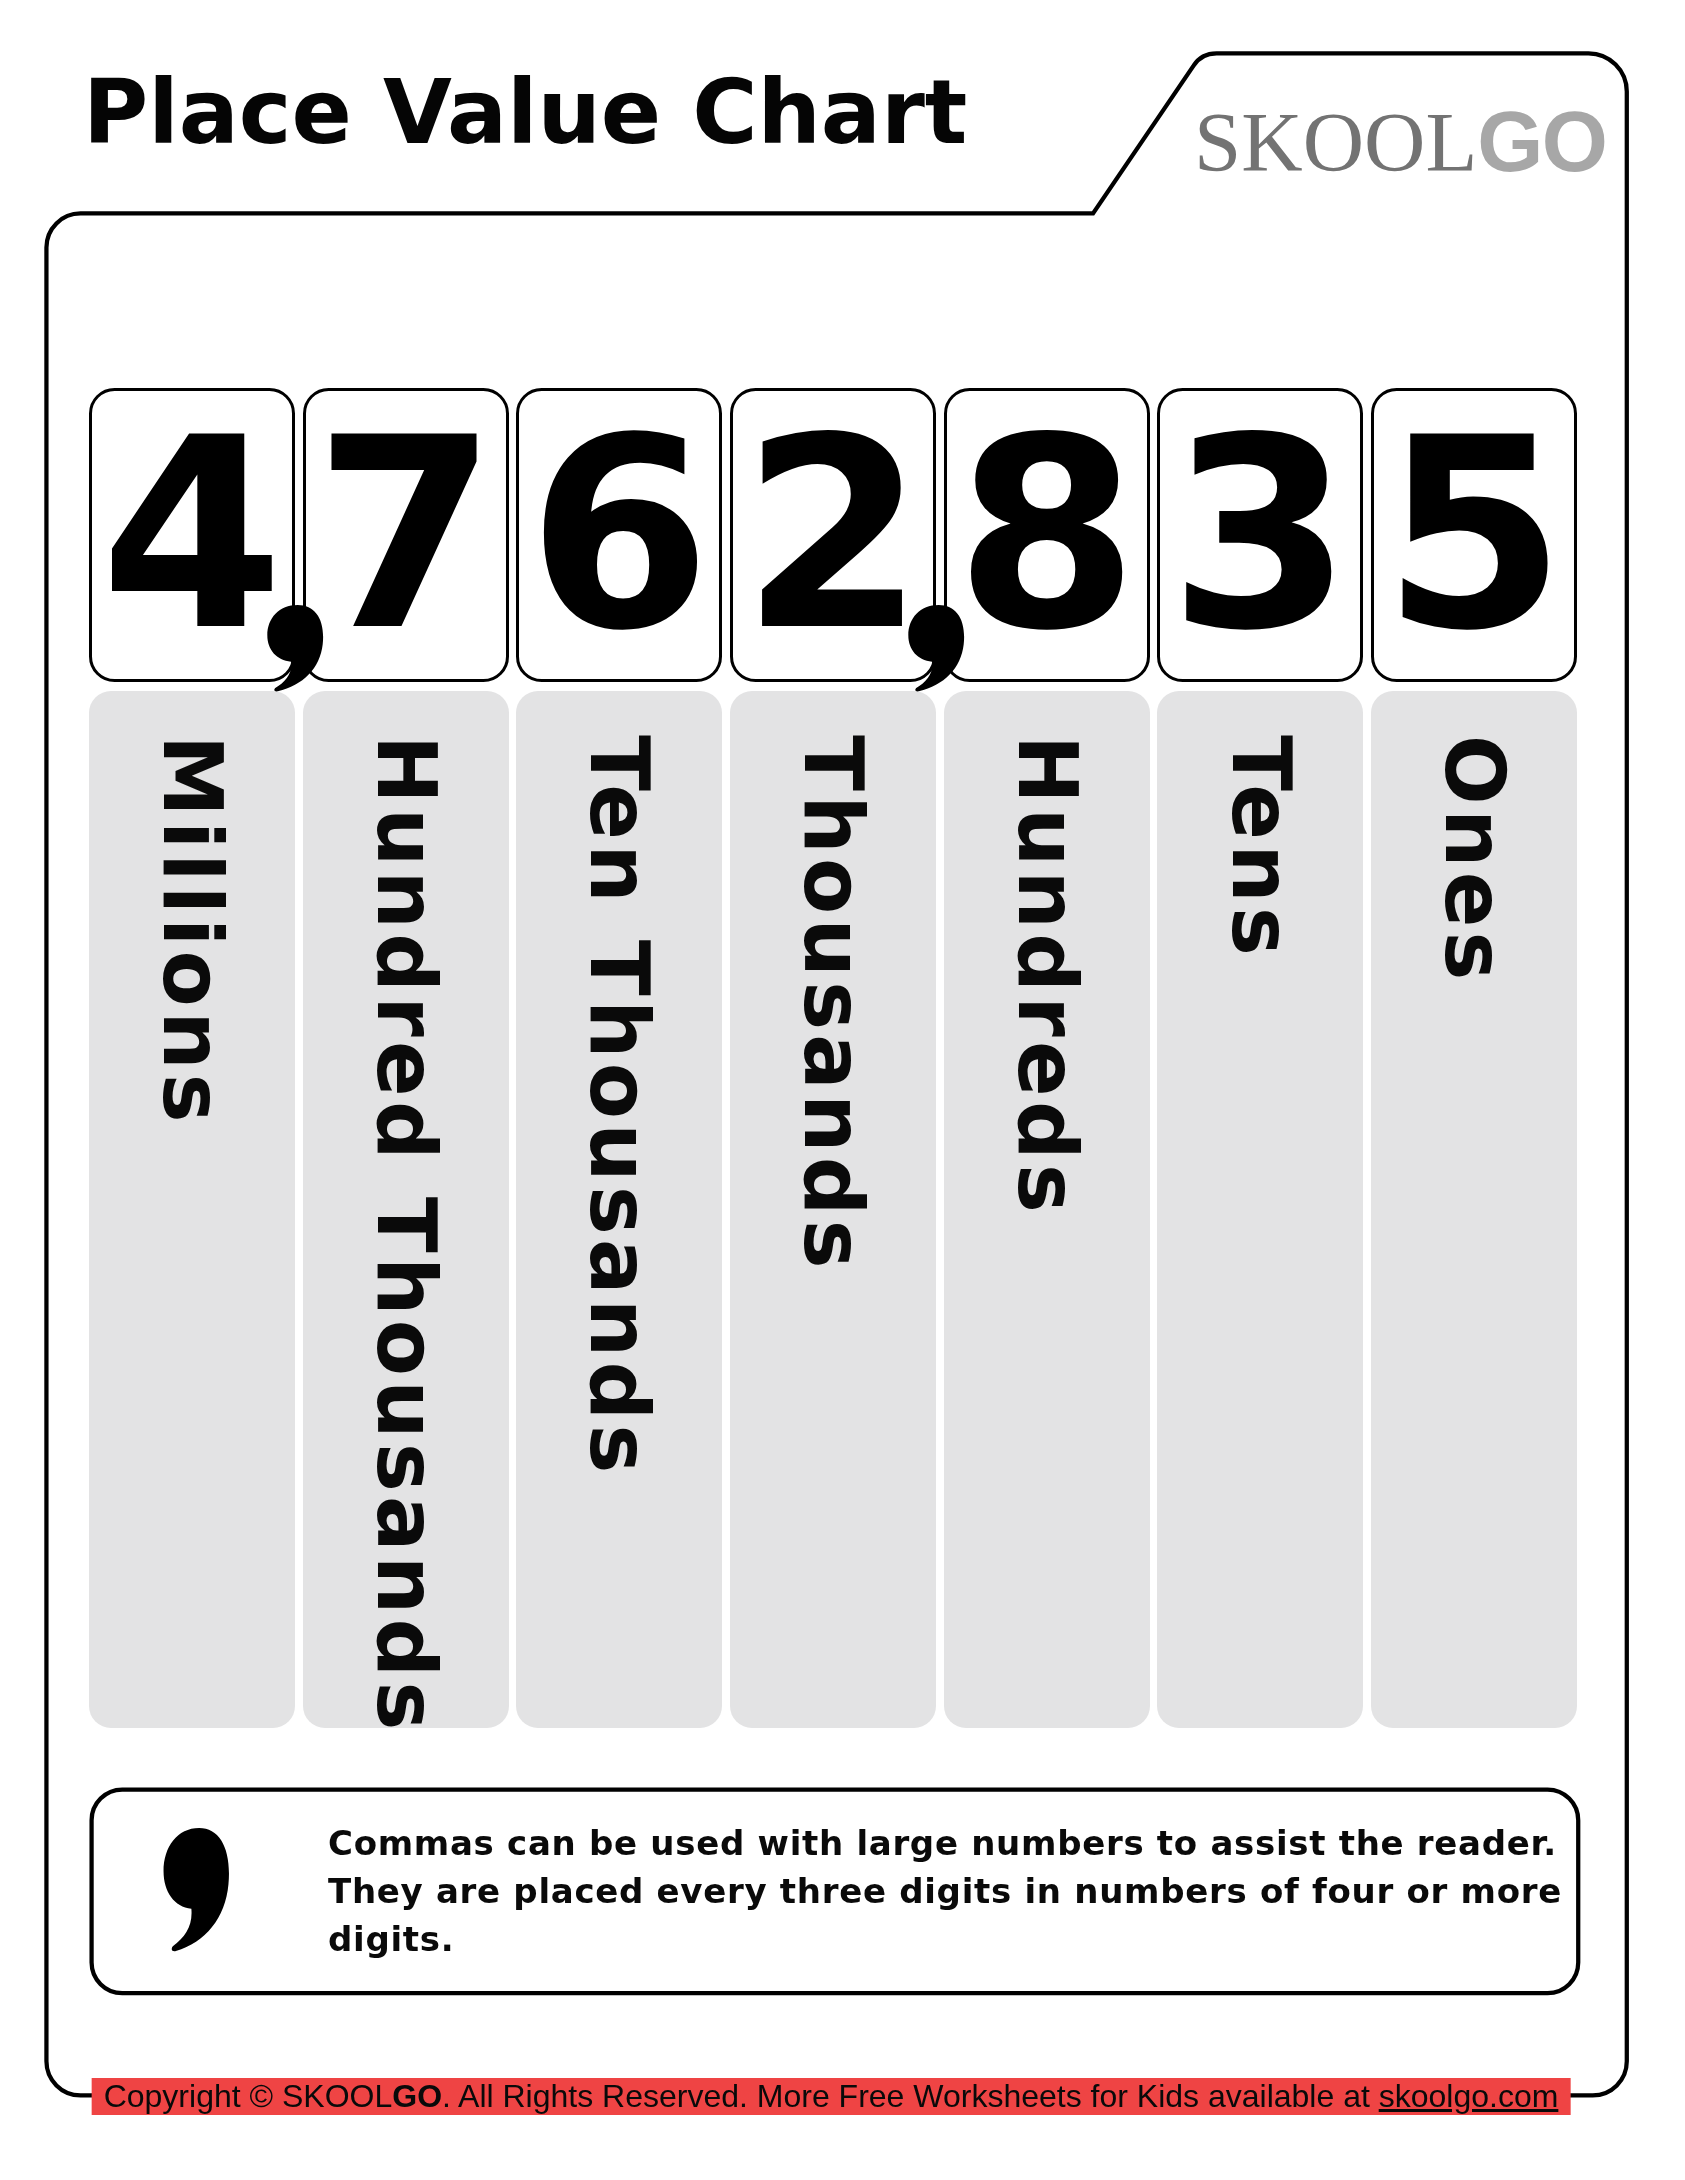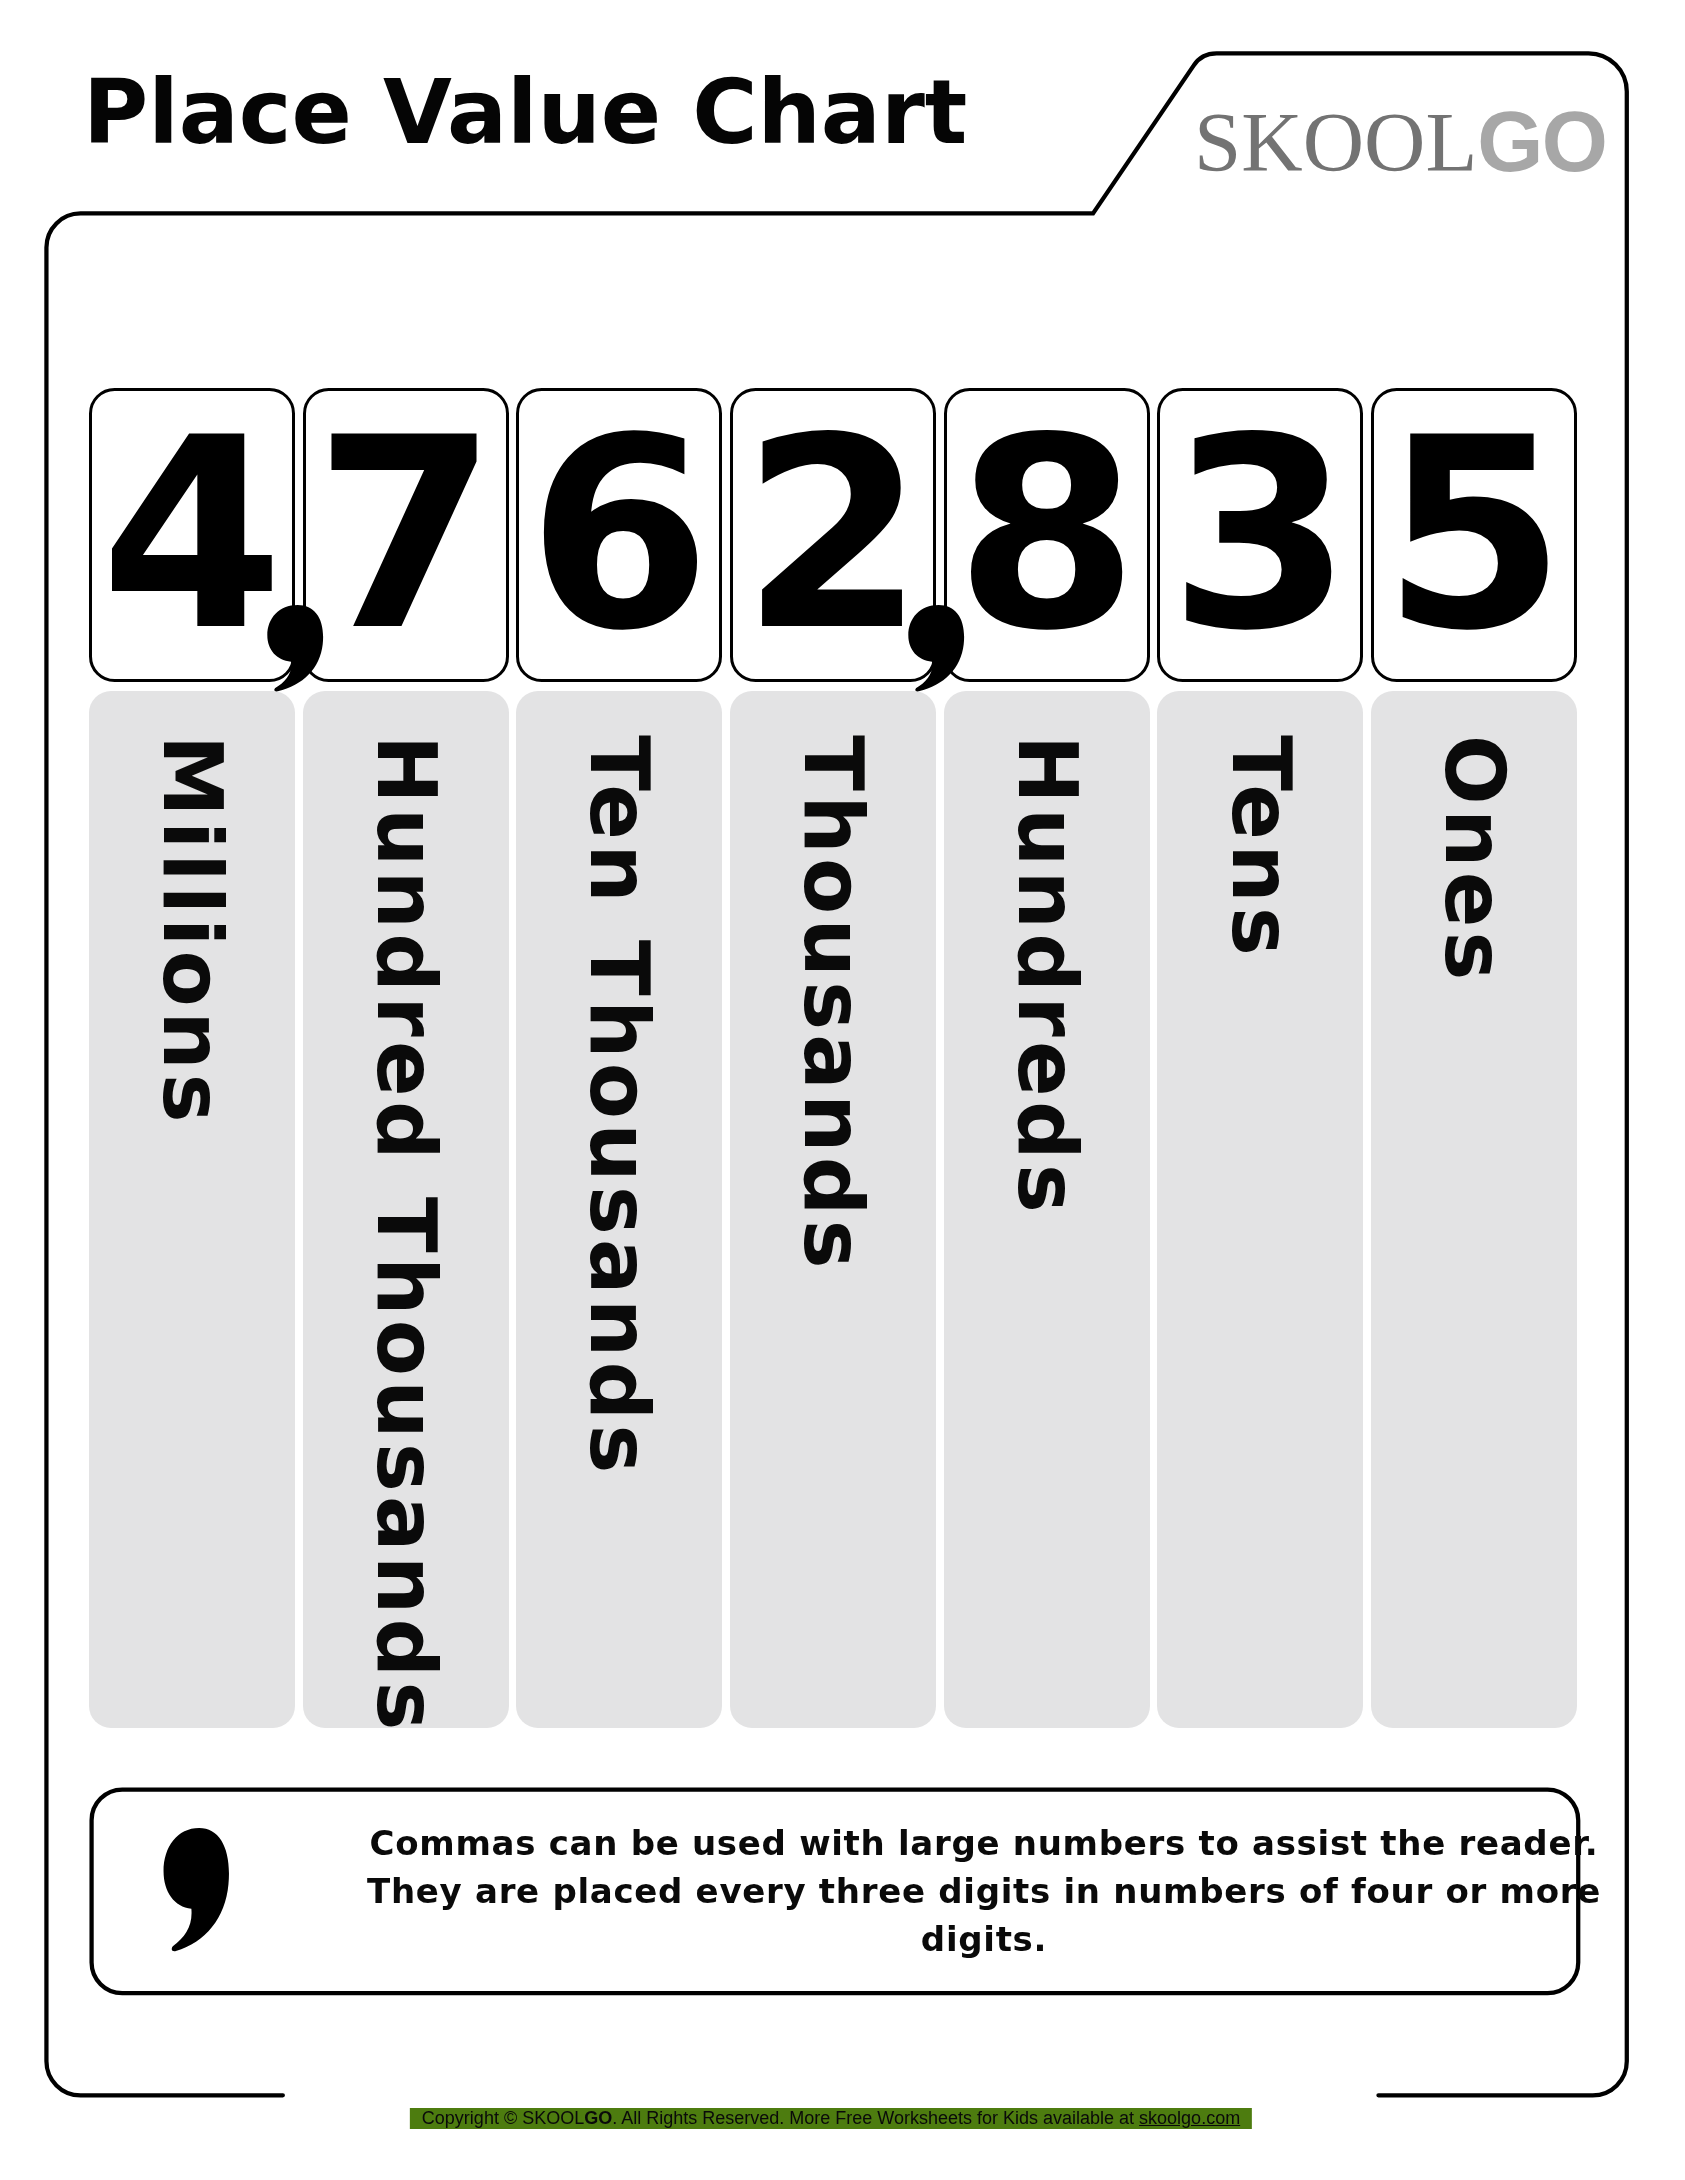--- a/index.html
+++ b/index.html
@@ -3,21 +3,20 @@
 <meta charset="utf-8">
 <style>
   html,body{margin:0;padding:0;background:#ffffff;}
   .page{
     position:relative;
     width:1686px;height:2181px;
     background:#ffffff;
     font-family:"DejaVu Sans",sans-serif;
     color:#000;
     overflow:hidden;
-    text-align:center;
   }
   .frame-svg{position:absolute;left:0;top:0;z-index:1;}
 
   .title{
     position:absolute;left:83px;top:60px;
     font-size:89px;font-weight:800;letter-spacing:0px;
     color:#050505;white-space:nowrap;z-index:4;
   }
   .logo{
     position:absolute;left:1194px;top:99px;
@@ -66,23 +65,23 @@
 
   .note-comma{position:absolute;left:162px;top:1828px;z-index:3;}
   .note-text{
     position:absolute;left:304px;top:1819px;width:1312px;
     font-size:34px;font-weight:700;line-height:48px;letter-spacing:0.7px;
     white-space:pre-line;color:#0a0a0a;z-index:3;margin-left:24px;
   }
 
   .footer{
     position:absolute;left:831px;top:2078px;transform:translateX(-50%);
-    font-family:"Liberation Sans",sans-serif;font-size:18px;
-    white-space:nowrap;background:#4d7c0f;padding:0 12px;
-    color:#0a0a0a;z-index:4;margin-top:30px;
+    font-family:"Liberation Sans",sans-serif;font-size:32px;
+    white-space:nowrap;background:#ef4444;padding:0 12px;
+    color:#0a0a0a;z-index:4;
   }
   .footer .go-bold{font-weight:700;}
   .footer .link{text-decoration:underline;}
 </style>
 </head>
 <body>
 
 <div class="page">
 
   <svg class="frame-svg" width="1686" height="2181" viewBox="0 0 1979 2560">

